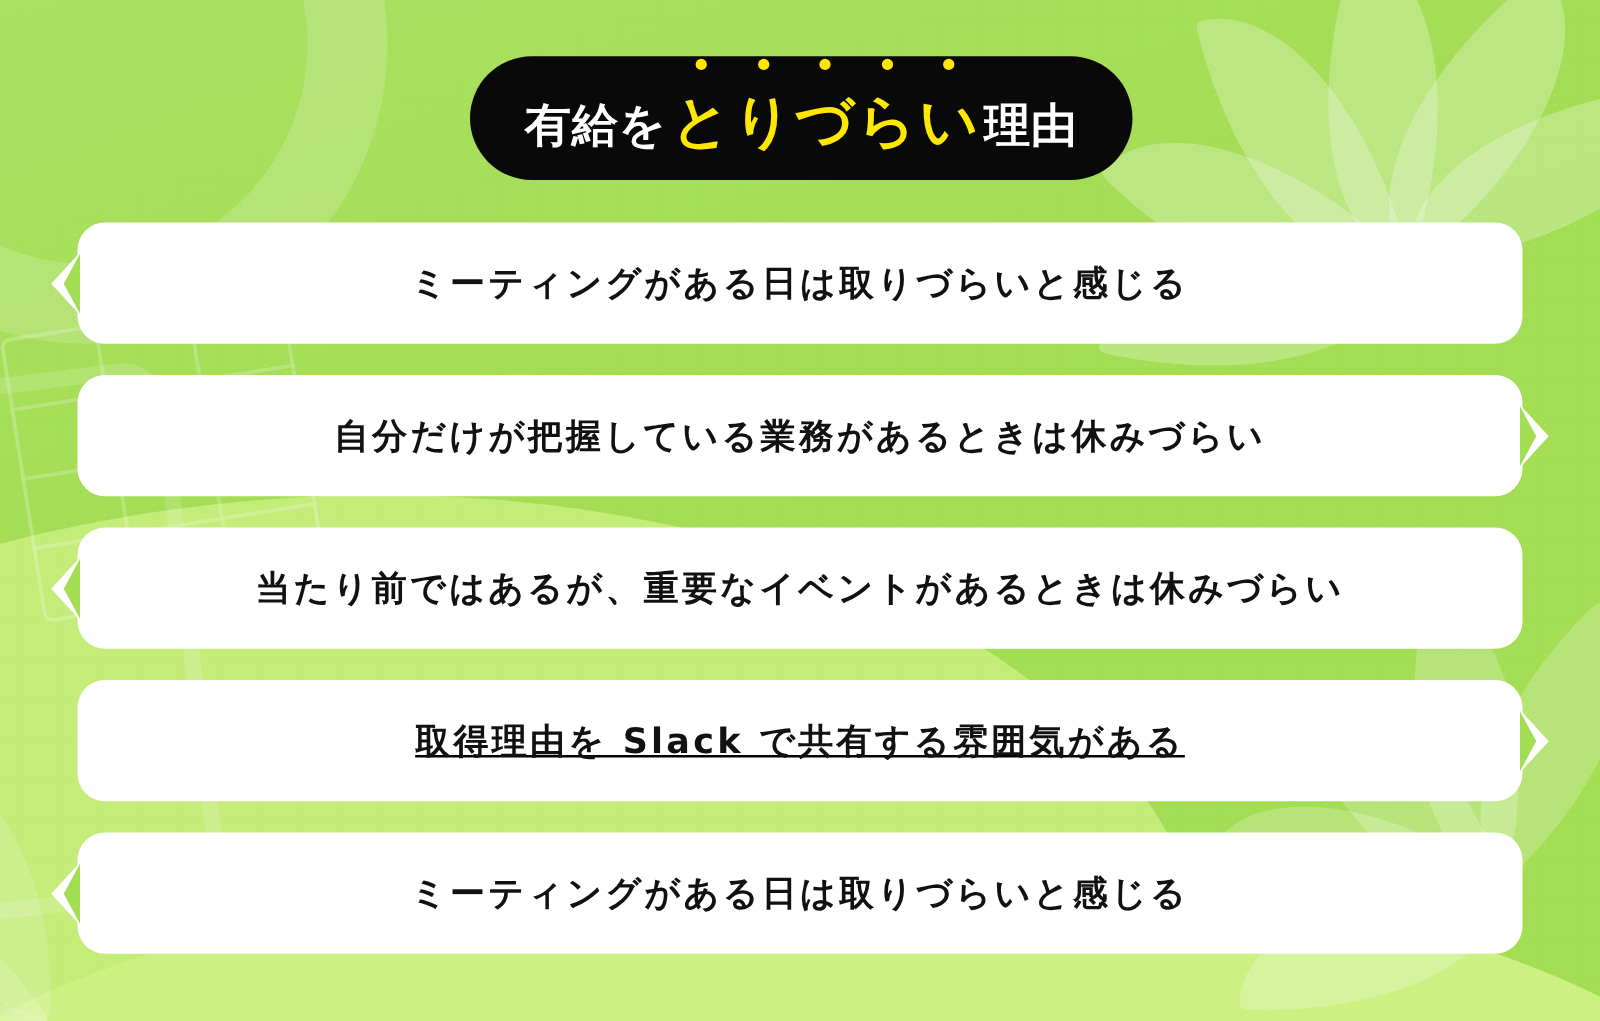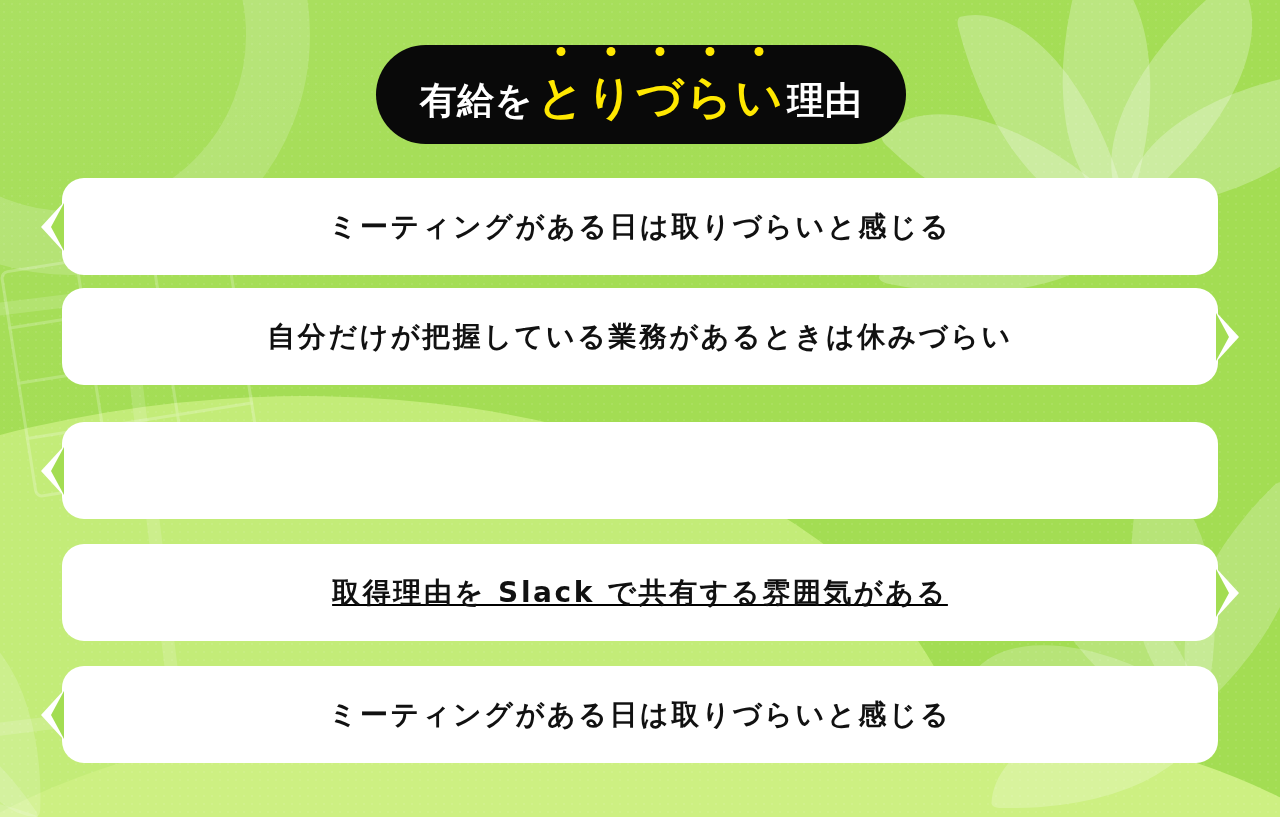--- a/index.html
+++ b/index.html
@@ -278,27 +278,28 @@
       </span>
       <span class="seg">理由</span>
     </div>
   </div>
 
   <div class="card" style="top:178px;">
     <span class="tail left"></span>
     <span class="card-text">ミーティングがある日は取りづらいと感じる</span>
   </div>
 
-  <div class="card" style="top:288px;">
+  <div class="card" style="top:300px;">
     <span class="tail right"></span>
     <span class="card-text">自分だけが把握している業務があるときは休みづらい</span>
   </div>
 
   <div class="card" style="top:422px;">
     <span class="tail left"></span>
+    <span class="card-text">当たり前ではあるが、重要なイベントがあるときは休みづらい</span>
   </div>
 
   <div class="card" style="top:544px;text-decoration:underline;">
     <span class="tail right"></span>
     <span class="card-text">取得理由を Slack で共有する雰囲気がある</span>
   </div>
 
   <div class="card" style="top:666px;">
     <span class="tail left"></span>
     <span class="card-text">ミーティングがある日は取りづらいと感じる</span>

